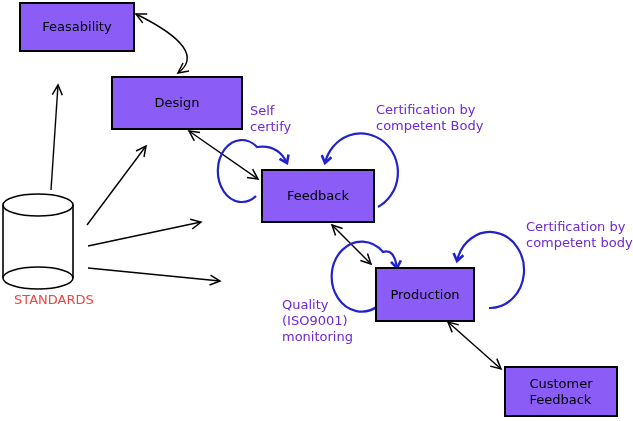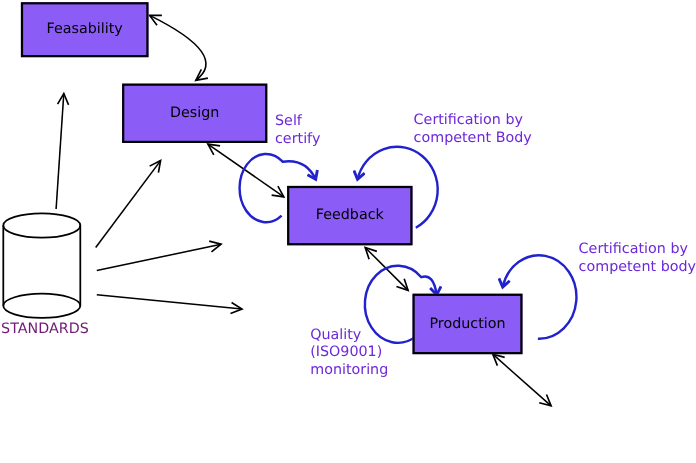--- a/index.html
+++ b/index.html
@@ -18,21 +18,21 @@
   #node-approval{left:261px;top:169px;width:114px;height:54px;}
   #node-production{left:375px;top:267px;width:100px;height:55px;}
   #node-customer{left:504px;top:366px;width:114px;height:51px;}
   .note{
     position:absolute;color:#6d28d9;font-size:13px;line-height:16px;white-space:pre-line;
   }
   #note-self{left:250px;top:103px;}
   #note-cert{left:376px;top:102px;}
   #note-quality{left:282px;top:297px;}
   #note-surv{left:526px;top:219px;}
-  #label-standards{position:absolute;left:1px;top:292px;font-size:13px;line-height:16px;color:#701a75;}
+  #label-standards{position:absolute;left:14px;top:292px;font-size:13px;line-height:16px;color:#ef4444;}
 </style>
 </head>
 <body>
 
 <div id="canvas">
 
   <svg id="wires" viewBox="0 0 633 421" xmlns="http://www.w3.org/2000/svg">
     <defs>
       <marker id="ak" markerUnits="userSpaceOnUse" markerWidth="14" markerHeight="14" viewBox="0 0 14 14" refX="12" refY="7" orient="auto-start-reverse">
         <path d="M2,2 L12,7 L2,12" fill="none" stroke="#000" stroke-width="1.5"></path>
@@ -65,20 +65,22 @@
       <path d="M378,207 A37,39 0 1 0 325,163" marker-end="url(#ab)"></path>
       <path d="M378,306 A30,35 0 1 1 383,252 Q394,248 397,268" marker-end="url(#ab)"></path>
       <path d="M489,308 A34,38 0 1 0 457,261" marker-end="url(#ab)"></path>
     </g>
   </svg>
 
   <div class="node" id="node-feasability">Feasability</div>
   <div class="node" id="node-design">Design</div>
   <div class="node" id="node-approval">Feedback</div>
   <div class="node" id="node-production">Production</div>
+  <div class="node" id="node-customer">Customer
+Feedback</div>
 
   <div id="label-standards">STANDARDS</div>
 
   <div class="note" id="note-self">Self
 certify</div>
   <div class="note" id="note-cert">Certification by
 competent Body</div>
   <div class="note" id="note-quality">Quality
 (ISO9001)
 monitoring</div>

